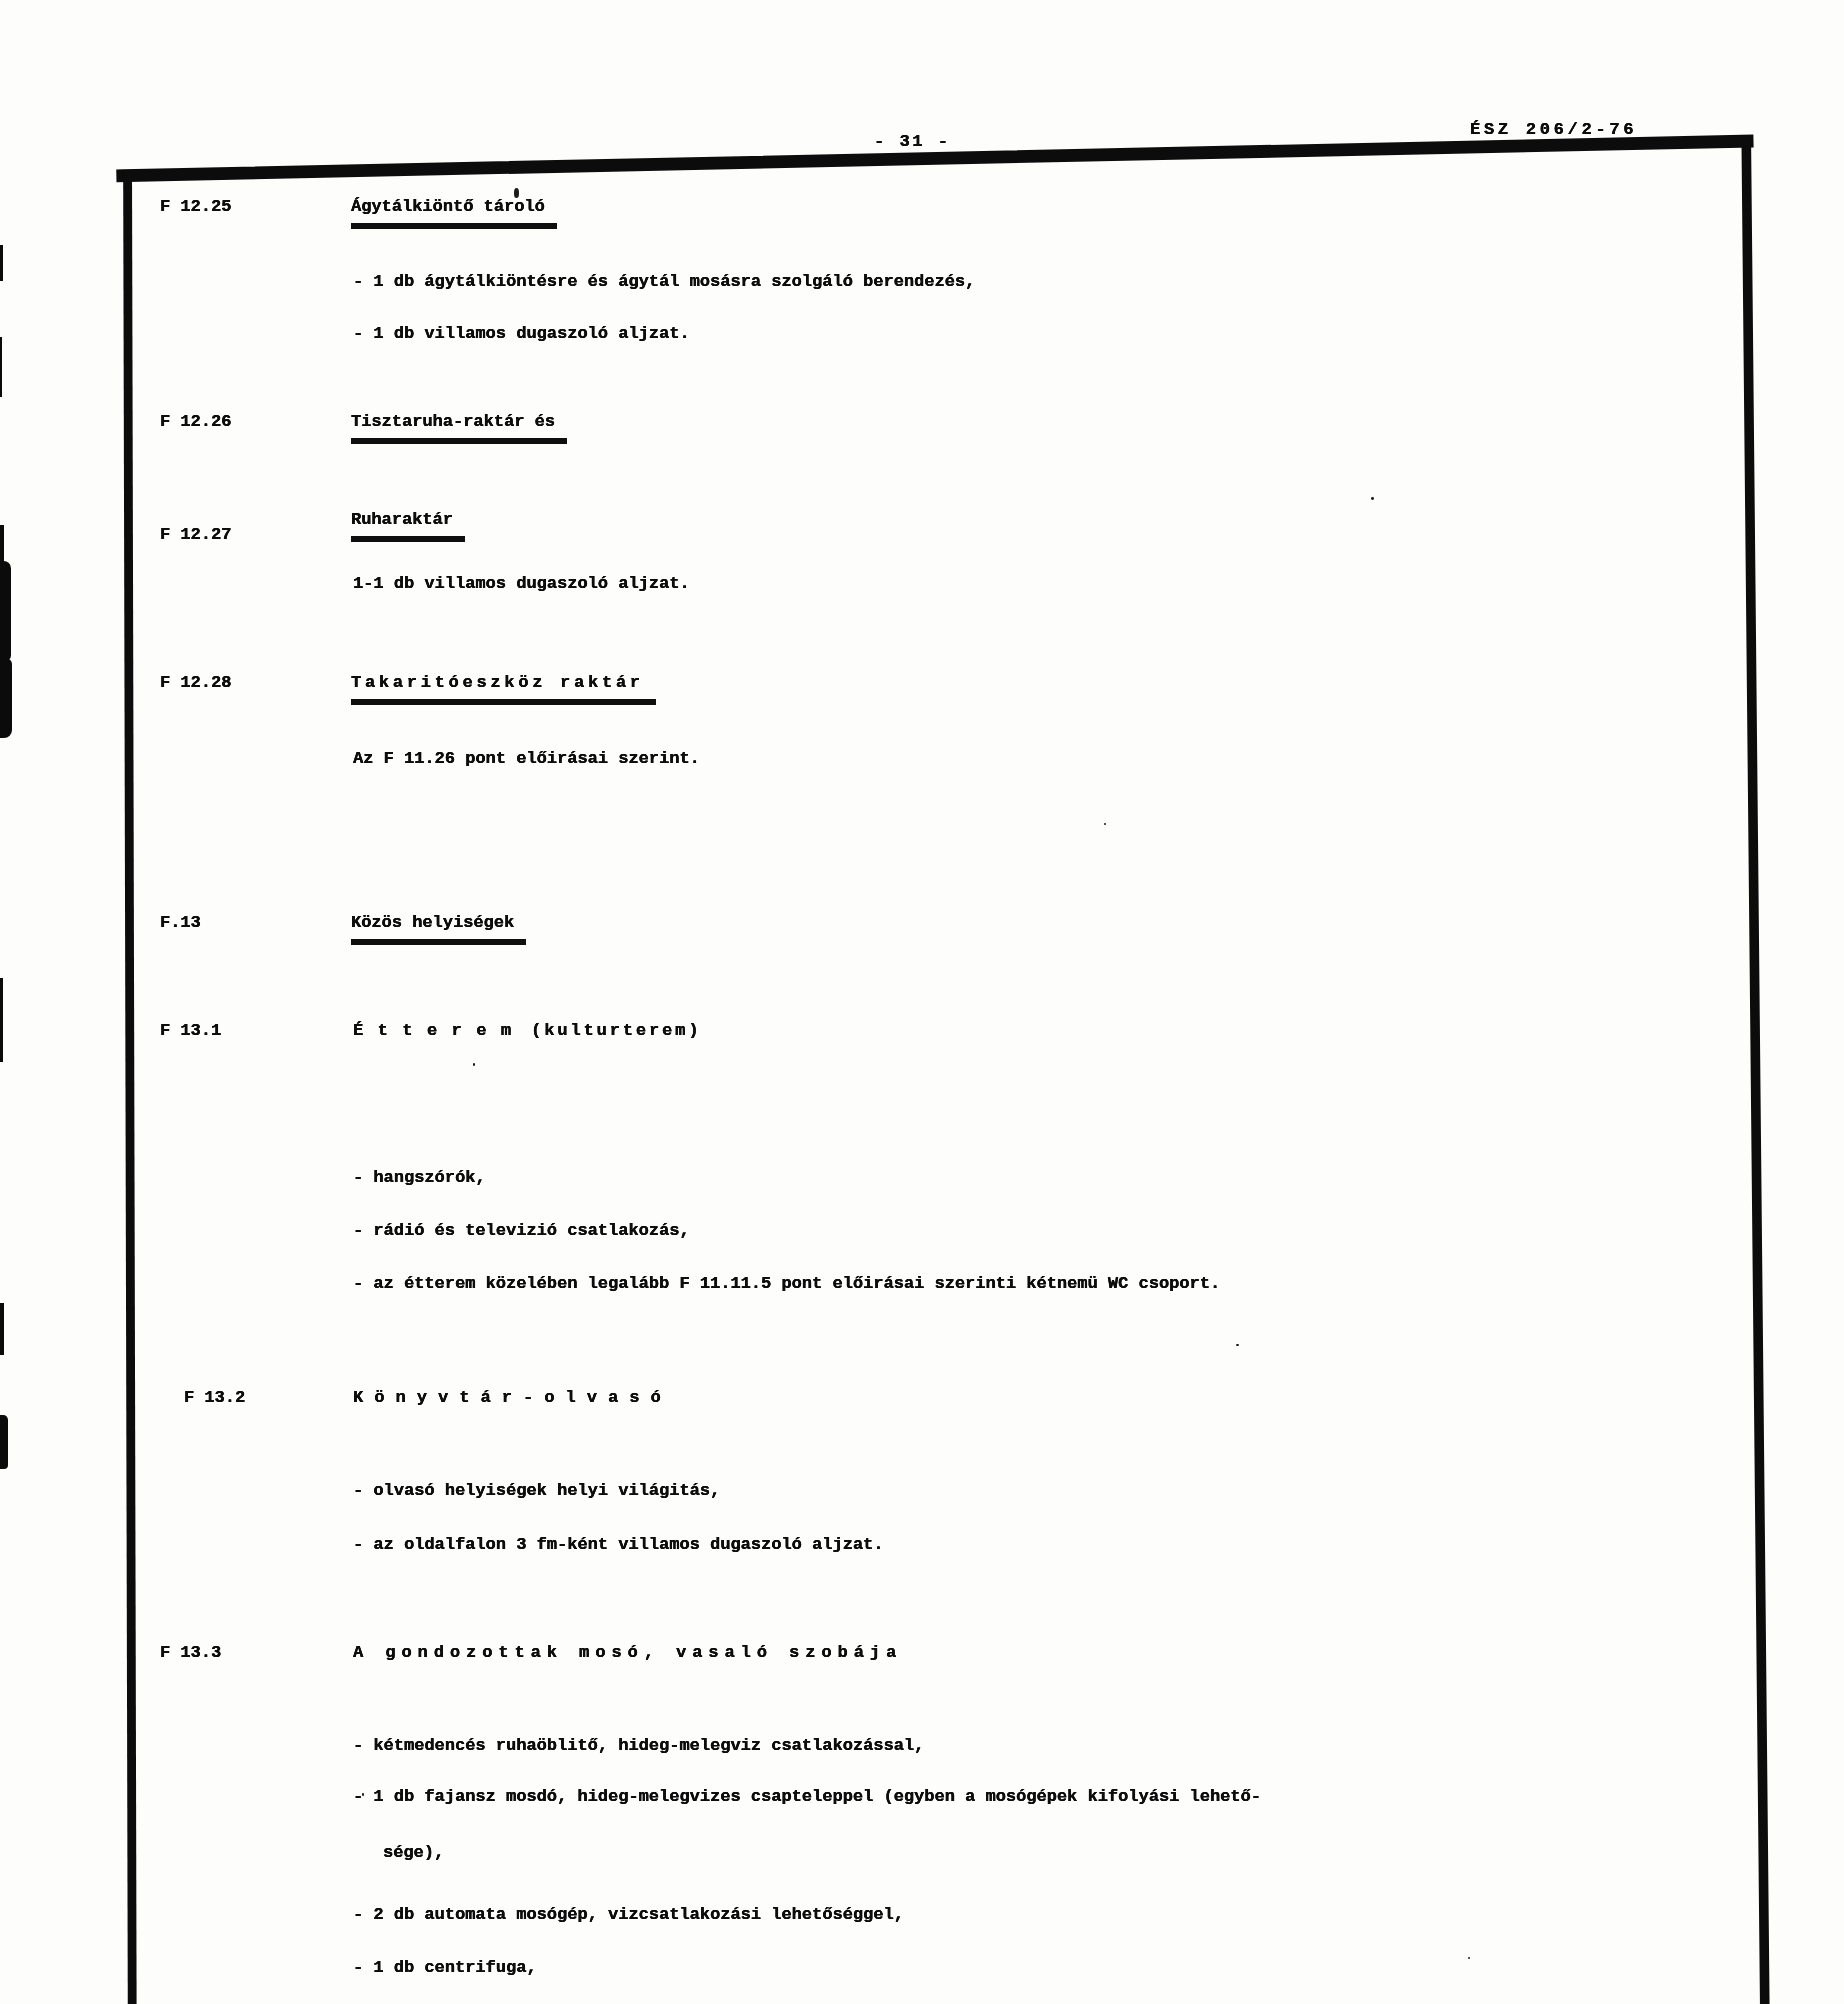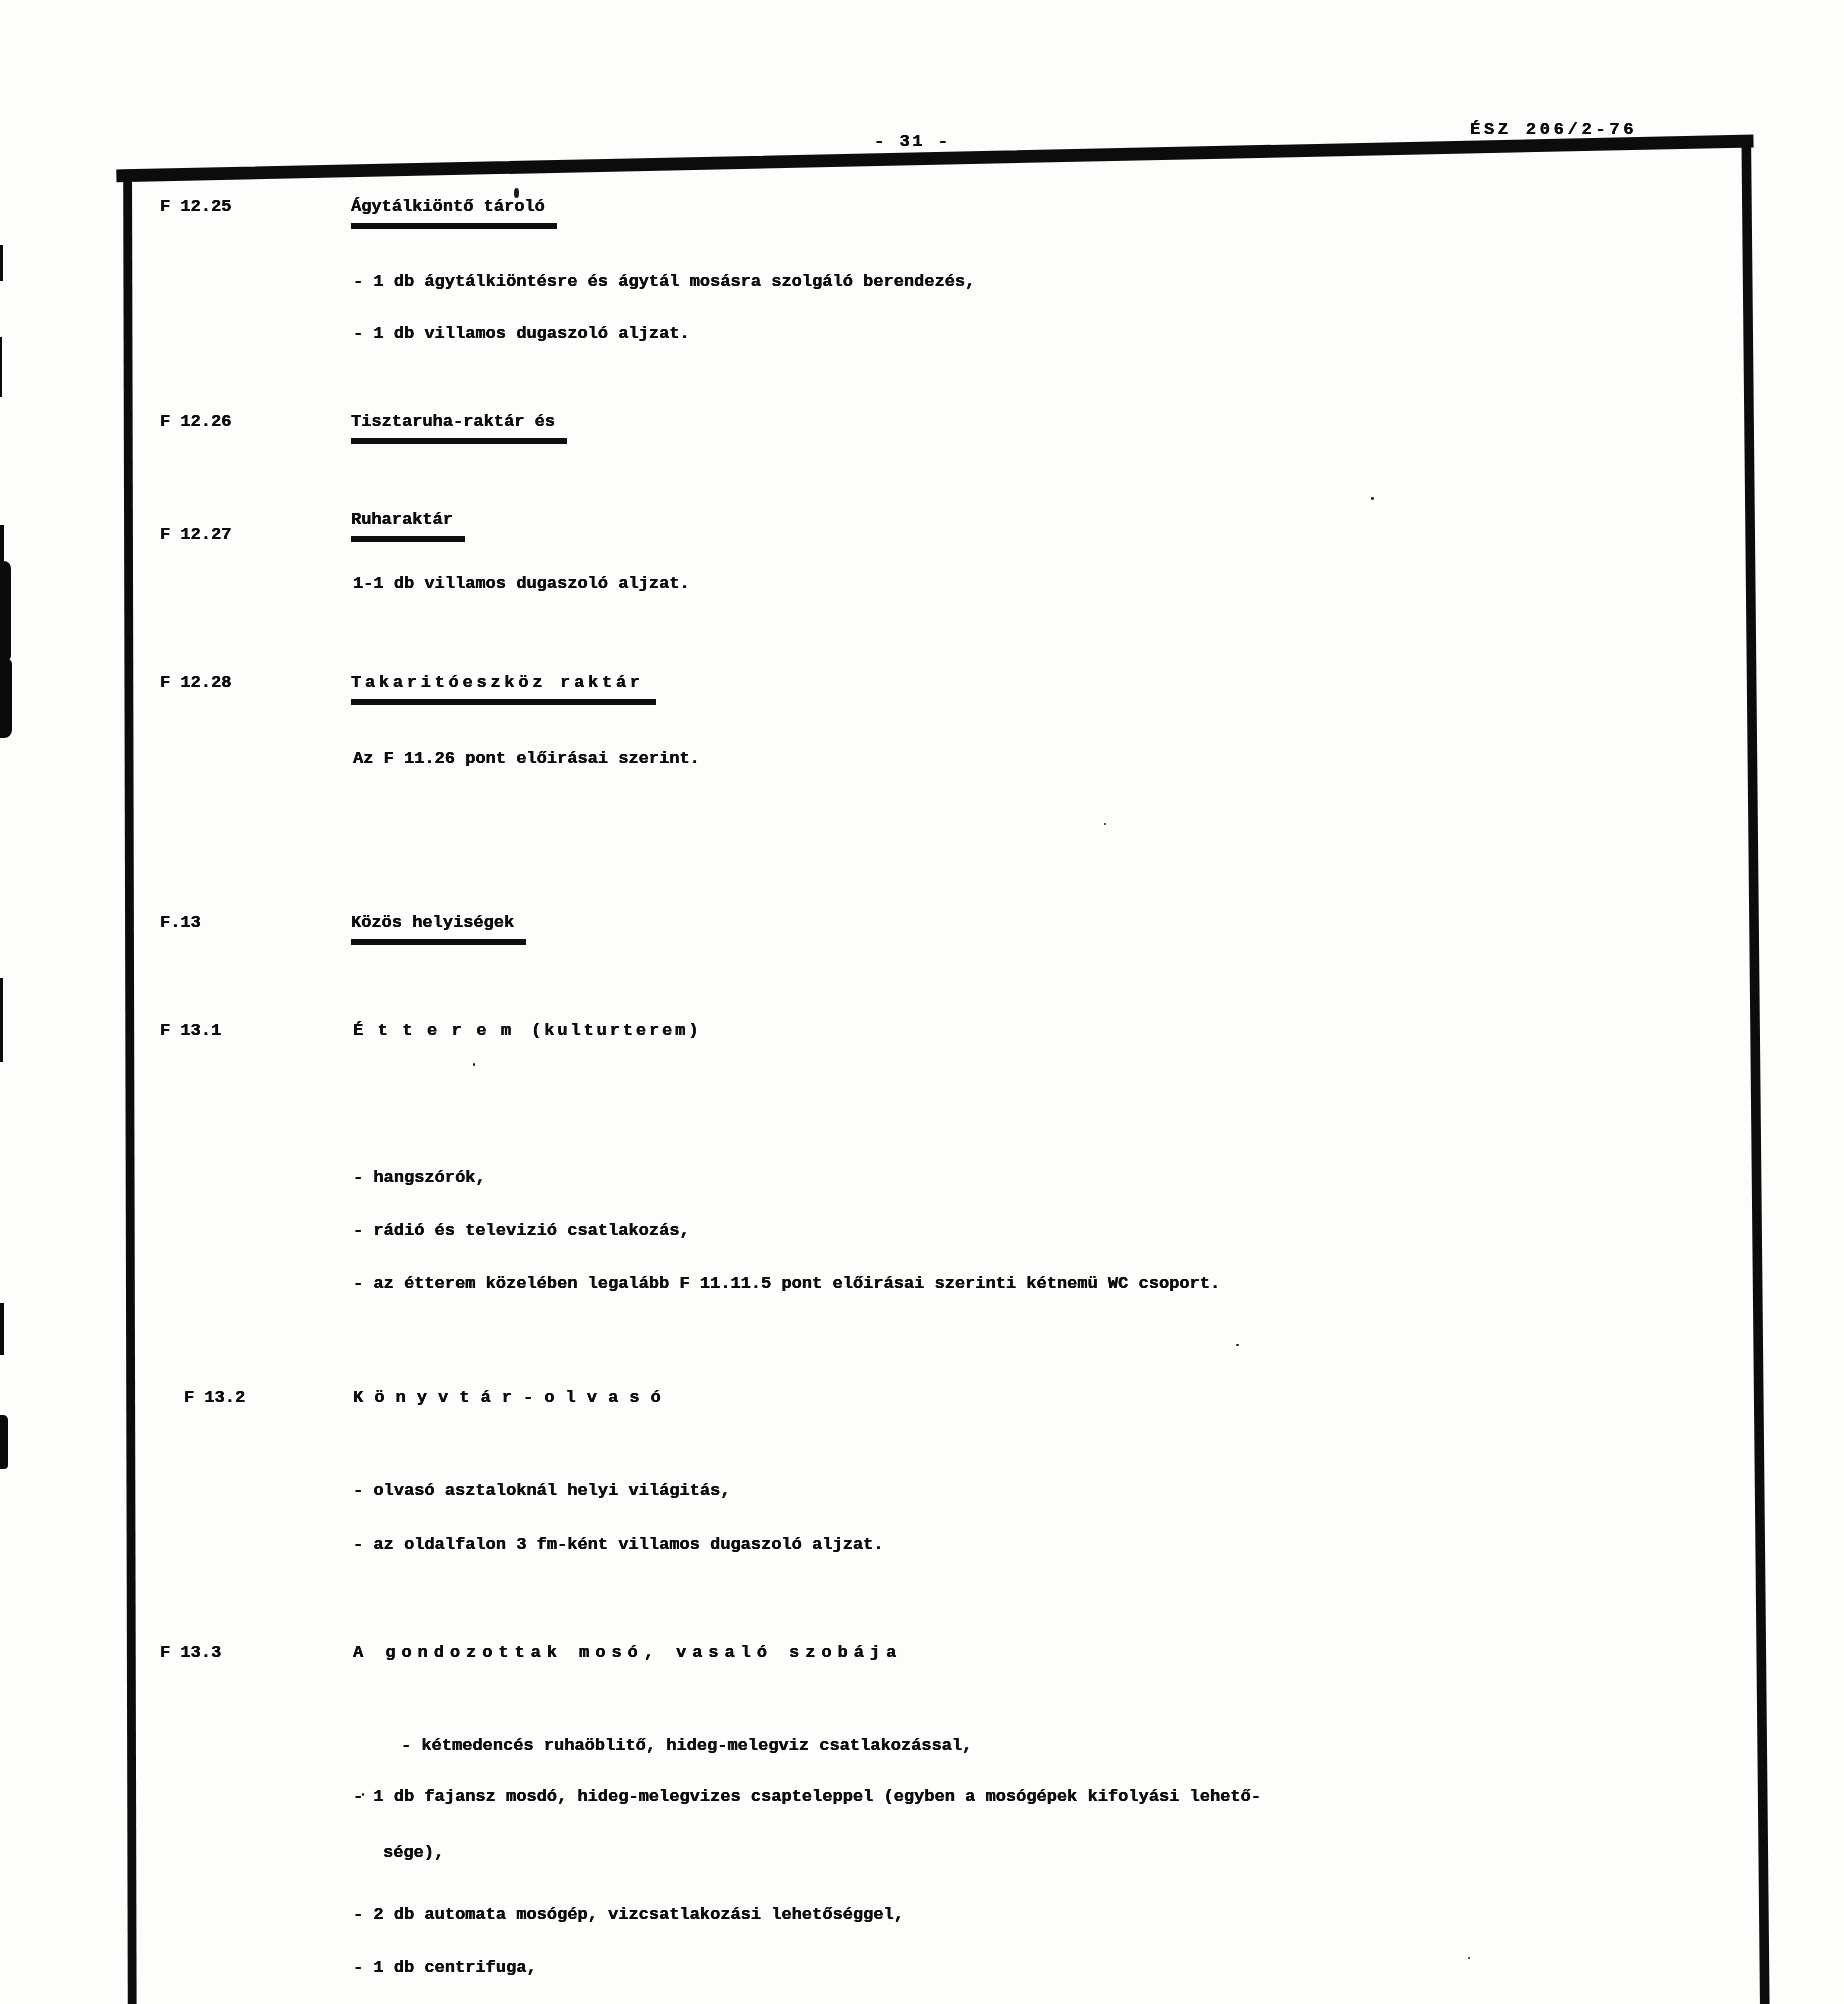--- a/index.html
+++ b/index.html
@@ -82,26 +82,26 @@
   <div class="txt u" style="top:913px; left:351px;">Közös helyiségek</div>
 
   <div class="txt" style="top:1021px; left:160px;">F 13.1</div>
   <div class="txt" style="top:1021px; left:353px;"><span class="sp85">Étterem</span><span class="sp17 suffix">(kulturterem)</span></div>
   <div class="txt" style="top:1168px; left:353px;">- hangszórók,</div>
   <div class="txt" style="top:1221px; left:353px;">- rádió és televizió csatlakozás,</div>
   <div class="txt" style="top:1274px; left:353px;">- az étterem közelében legalább F 11.11.5 pont előirásai szerinti kétnemü WC csoport.</div>
 
   <div class="txt" style="top:1388px; left:174px;margin-left:10px;">F 13.2</div>
   <div class="txt sp65" style="top:1388px; left:353px;">Könyvtár-olvasó</div>
-  <div class="txt" style="top:1481px; left:353px;">- olvasó asztaloknál helyi világitás,</div>
+  <div class="txt" style="top:1481px; left:353px;">- olvasó helyiségek helyi világitás,</div>
   <div class="txt" style="top:1535px; left:353px;">- az oldalfalon 3 fm-ként villamos dugaszoló aljzat.</div>
 
   <div class="txt" style="top:1643px; left:160px;">F 13.3</div>
   <div class="txt sp35" style="top:1643px; left:353px;">A gondozottak mosó, vasaló szobája</div>
-  <div class="txt" style="top:1736px; left:353px;margin-left:48px;">- kétmedencés ruhaöblitő, hideg-melegviz csatlakozással,</div>
+  <div class="txt" style="top:1736px; left:353px;">- kétmedencés ruhaöblitő, hideg-melegviz csatlakozással,</div>
   <div class="txt" style="top:1787px; left:353px;">- 1 db fajansz mosdó, hideg-melegvizes csapteleppel (egyben a mosógépek kifolyási lehető-</div>
   <div class="txt" style="top:1843px; left:383px;">sége),</div>
   <div class="txt" style="top:1905px; left:353px;">- 2 db automata mosógép, vizcsatlakozási lehetőséggel,</div>
   <div class="txt" style="top:1958px; left:353px;">- 1 db centrifuga,</div>
 
   <div>
     <div class="noise" style="left:0; top:245px;  width:2.8px;  height:36px;"></div>
     <div class="noise" style="left:0; top:337px;  width:2px;  height:60px;"></div>
     <div class="noise" style="left:0; top:525px; width:4px; height:44px;"></div>
     <div class="noise" style="left:0; top:561px; width:10.8px; height:100px; border-radius:0 7.2px 5.6px 0;"></div>

